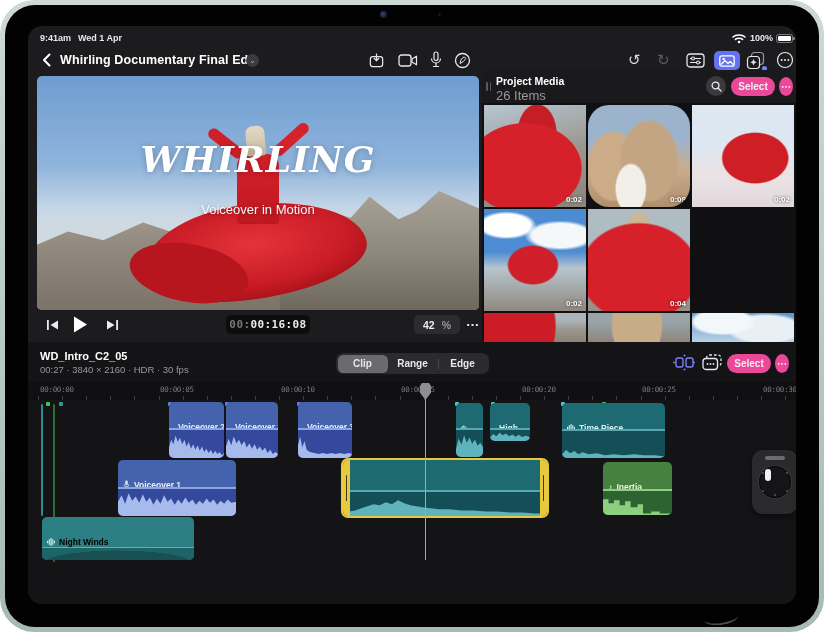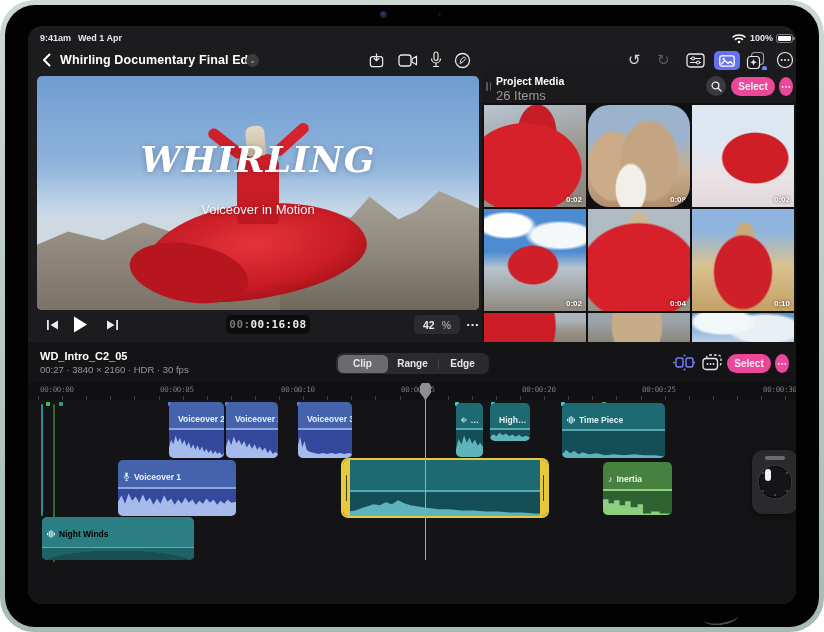--- a/index.html
+++ b/index.html
@@ -76,21 +76,21 @@
   .seg { display:flex; background:#2b2b2d; border-radius:7px; height:21px; width:153px; padding:1.5px; }
   .seg div { flex:1; display:flex; align-items:center; justify-content:center; font-size:10px; font-weight:600; color:#e8e8ea; border-radius:5.5px; position:relative; }
   .seg .on { background:#6a6a70; }
   .seg .sep::before { content:""; position:absolute; left:0; top:4px; bottom:4px; width:1px; background:#47474a; }
   .ruler { font-size:7.5px; color:#7d7d82; font-family:"DejaVu Sans Mono",monospace; letter-spacing:-.3px; }
   .ticks { background:repeating-linear-gradient(90deg,#3e3e42 0 1px,transparent 1px 24.1px); }
   .mdot { position:absolute; width:4px; height:4px; border-radius:1px; }
   .lane-line { position:absolute; width:2px; border-radius:1px; }
 
   .clip { position:absolute; border-radius:5px; overflow:hidden; }
-  .clip .hd { position:absolute; left:0; right:0; top:0; display:flex; align-items:center; gap:4px; padding:12px 4px 0 5px; font-size:8.5px; font-weight:700; white-space:nowrap; overflow:hidden; }
+  .clip .hd { position:absolute; left:0; right:0; top:0; display:flex; align-items:center; gap:4px; padding:20px 4px 0 5px; font-size:8.5px; font-weight:700; white-space:nowrap; overflow:hidden; }
   .clip .ln { position:absolute; left:0; right:0; height:1.5px; }
   .clip .wv { position:absolute; left:0; right:0; bottom:0; }
   .wv svg { display:block; width:100%; height:100%; }
   .blue { background:#4563ad; color:#e9eefb; }
   .blue .ln { background:#8da5de; } .blue .wv { background:#34499c; color:#a6baec; }
   .teal { background:#1e6a72; color:#dff0f2; }
   .teal .ln { background:#57a9b1; } .teal .wv { background:#144f57; color:#5fb3bd; }
   .dome { background:radial-gradient(60% 130% at 50% 120%,#0d3d44 0 68%,transparent 70%),#144f57; }
   .green { background:#47813f; color:#eaf6e8; }
   .green .ln { background:#90cf82; } .green .wv { background:#2e6331; color:#8ecf7f; }
@@ -246,23 +246,20 @@
           <span class="dur">0:09</span>
         </div>
       <div class="thumb t3" style="left:210px; top:35px;">
           <span class="dur">0:02</span>
         </div>
       <div class="thumb t4" style="left:2px; top:139px;">
           <span class="dur">0:02</span>
         </div>
       <div class="thumb t5" style="left:106px; top:139px;">
           <span class="dur">0:04</span>
-        </div>
-      <div class="thumb t6b" style="left:210px; top:139px;">
-          <span class="dur">0:10</span>
         </div>
       <div class="thumb t7" style="left:2px; top:243px; height:29px;"></div>
       <div class="thumb t8" style="left:106px; top:243px; height:29px;"></div>
       <div class="thumb t9" style="left:210px; top:243px; height:29px;"></div>
     </div>
 
     <div class="abs tl">
 
       <div class="abs tl-title" style="left:12px; top:8px;">WD_Intro_C2_05</div>
       <div class="abs tl-meta" style="left:12px; top:22px;">00:27 · 3840 × 2160 · HDR · 30 fps</div>

